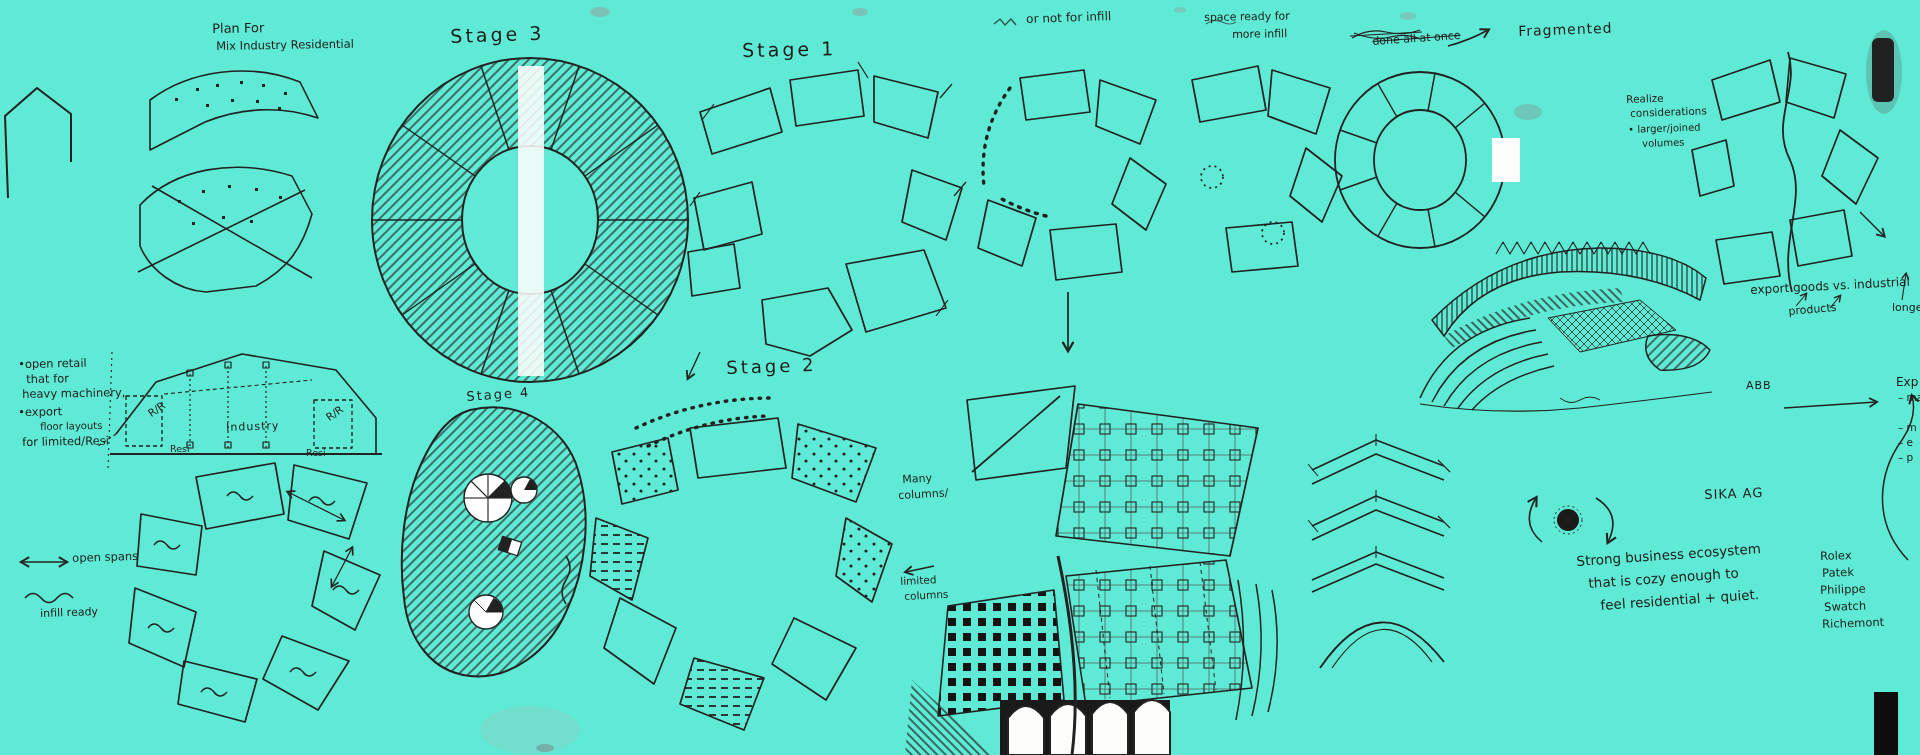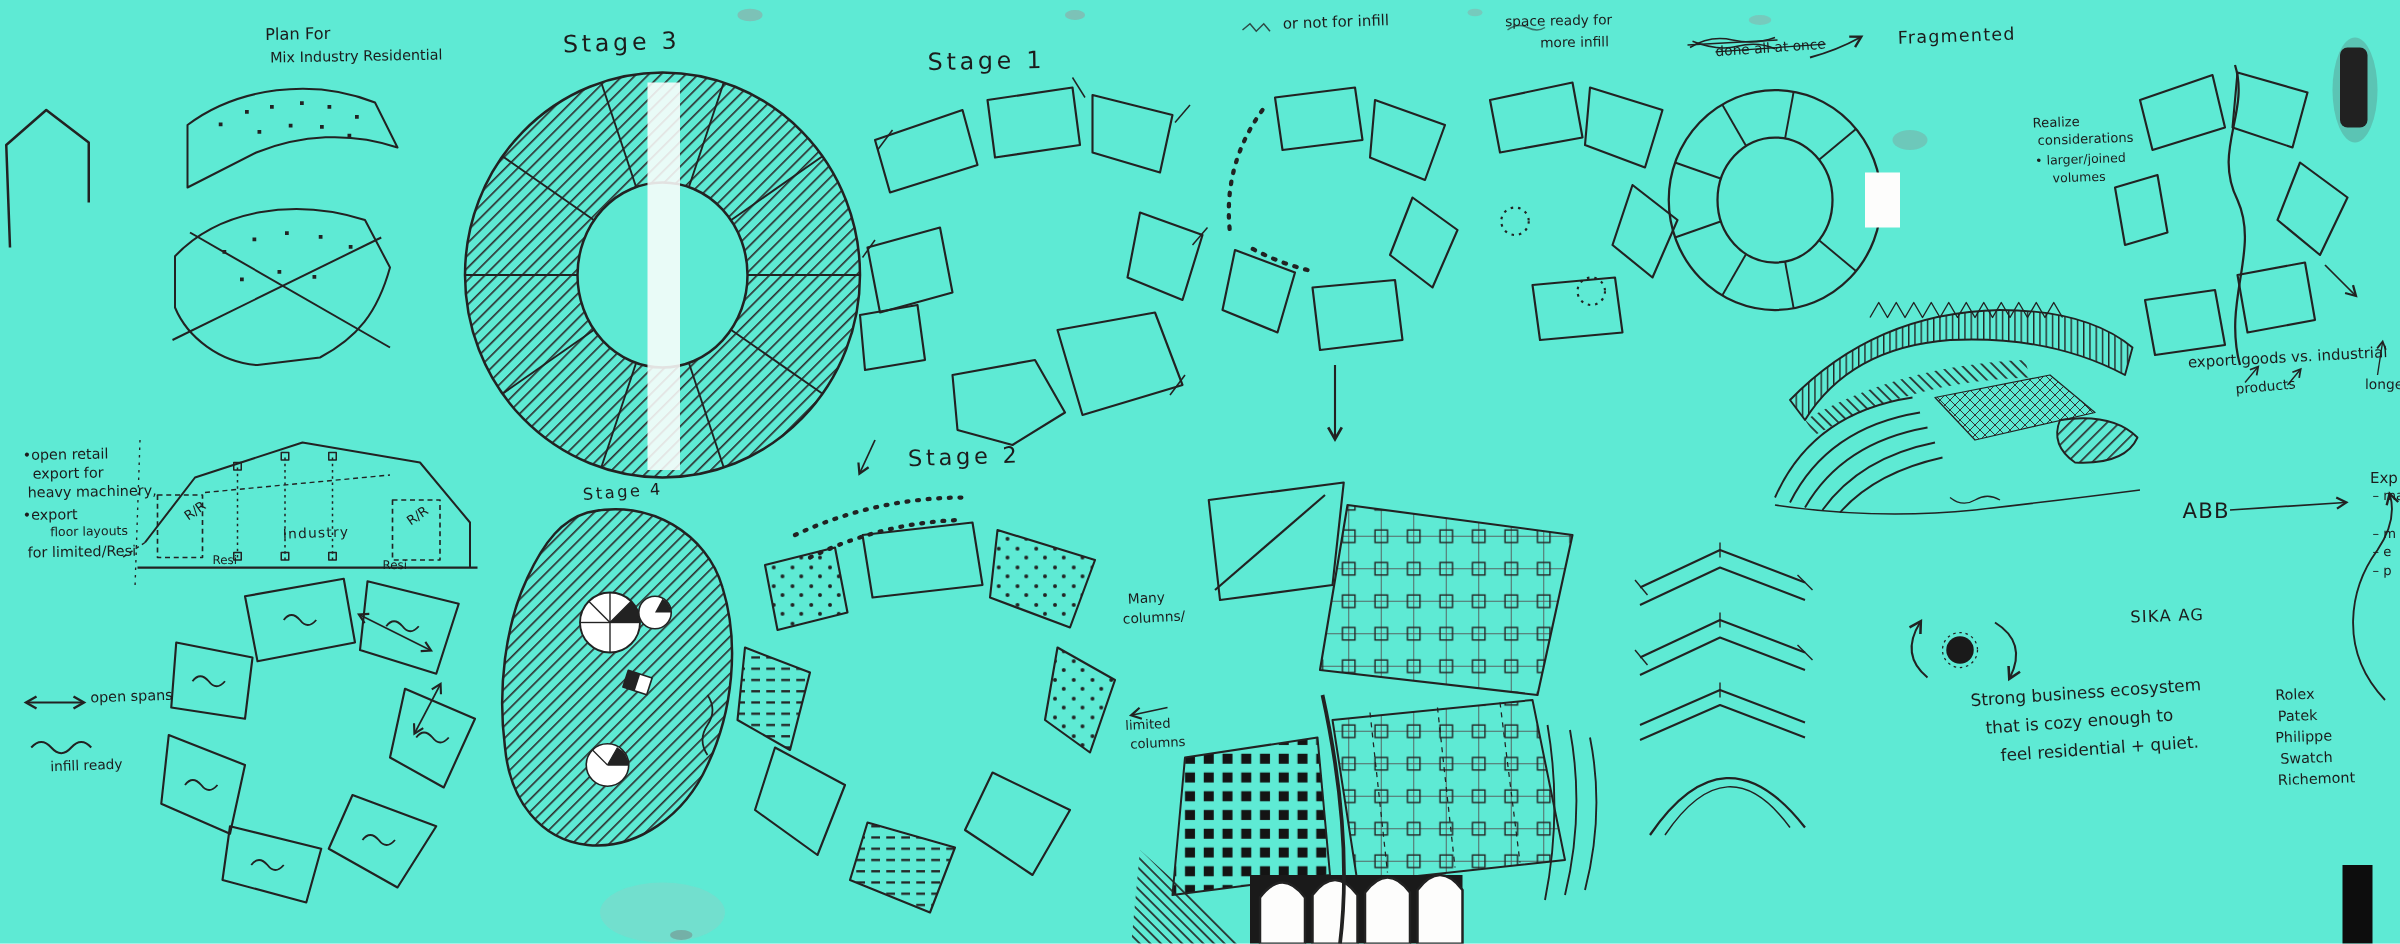--- a/index.html
+++ b/index.html
@@ -370,42 +370,42 @@
 
   <div class="hand" style="left:1626px;top:94px;font-size:10.5px;transform:rotate(-2deg)">Realize</div>
   <div class="hand" style="left:1630px;top:108px;font-size:10.5px;transform:rotate(-2deg)">considerations</div>
   <div class="hand" style="left:1628px;top:124px;font-size:10px;transform:rotate(-2deg)">• larger/joined</div>
   <div class="hand" style="left:1642px;top:138px;font-size:10px;transform:rotate(-2deg)">volumes</div>
 
   <div class="hand" style="left:1750px;top:284px;font-size:12px;transform:rotate(-3deg)">export goods vs. industrial</div>
   <div class="hand" style="left:1788px;top:306px;font-size:11px;transform:rotate(-5deg)">products</div>
   <div class="hand" style="left:1892px;top:302px;font-size:11px">longer</div>
 
-  <div class="hand" style="left:1746px;top:400px;font-size:17px;letter-spacing:1px">ABB</div>
+  <div class="hand" style="left:1746px;top:380px;font-size:11px;letter-spacing:1px">ABB</div>
   <div class="hand" style="left:1896px;top:376px;font-size:12px">Exp</div>
   <div class="hand" style="left:1898px;top:392px;font-size:10.5px">– ma</div>
   <div class="hand" style="left:1940px;top:407px;font-size:10.5px">– ch</div>
   <div class="hand" style="left:1898px;top:422px;font-size:10.5px">– m</div>
   <div class="hand" style="left:1898px;top:437px;font-size:10.5px">– e</div>
   <div class="hand" style="left:1898px;top:452px;font-size:10.5px">– p</div>
 
   <div class="hand" style="left:1704px;top:488px;font-size:13px;letter-spacing:1px;transform:rotate(-2deg)">SIKA AG</div>
 
   <div class="hand" style="left:1576px;top:554px;font-size:13.5px;transform:rotate(-4deg)">Strong business ecosystem</div>
   <div class="hand" style="left:1588px;top:576px;font-size:13.5px;transform:rotate(-4deg)">that is cozy enough to</div>
   <div class="hand" style="left:1600px;top:598px;font-size:13.5px;transform:rotate(-4deg)">feel residential + quiet.</div>
 
   <div class="hand" style="left:1820px;top:550px;font-size:11.5px;transform:rotate(-2deg)">Rolex</div>
   <div class="hand" style="left:1822px;top:567px;font-size:11.5px;transform:rotate(-2deg)">Patek</div>
   <div class="hand" style="left:1820px;top:584px;font-size:11.5px;transform:rotate(-2deg)">Philippe</div>
   <div class="hand" style="left:1824px;top:601px;font-size:11.5px;transform:rotate(-2deg)">Swatch</div>
   <div class="hand" style="left:1822px;top:618px;font-size:11.5px;transform:rotate(-2deg)">Richemont</div>
 
   <div class="hand" style="left:18px;top:358px;font-size:11.5px;transform:rotate(-1deg)">•open retail</div>
-  <div class="hand" style="left:26px;top:373px;font-size:11.5px;transform:rotate(-1deg)">export for</div>
+  <div class="hand" style="left:26px;top:373px;font-size:11.5px;transform:rotate(-1deg)">that for</div>
   <div class="hand" style="left:22px;top:388px;font-size:11.5px;transform:rotate(-1deg)">heavy machinery,</div>
   <div class="hand" style="left:18px;top:406px;font-size:11.5px;transform:rotate(-1deg)">•export</div>
   <div class="hand" style="left:40px;top:421px;font-size:10px;transform:rotate(-1deg)">floor layouts</div>
   <div class="hand" style="left:22px;top:436px;font-size:11.5px;transform:rotate(-1deg)">for limited/Resi</div>
 
   <div class="hand" style="left:146px;top:410px;font-size:10.5px;transform:rotate(-35deg)">R/R</div>
   <div class="hand" style="left:324px;top:414px;font-size:10.5px;transform:rotate(-35deg)">R/R</div>
   <div class="hand" style="left:226px;top:422px;font-size:11px;letter-spacing:1px;transform:rotate(-2deg)">Industry</div>
   <div class="hand" style="left:170px;top:444px;font-size:9.5px">Resi</div>
   <div class="hand" style="left:306px;top:448px;font-size:9.5px">Resi</div>

